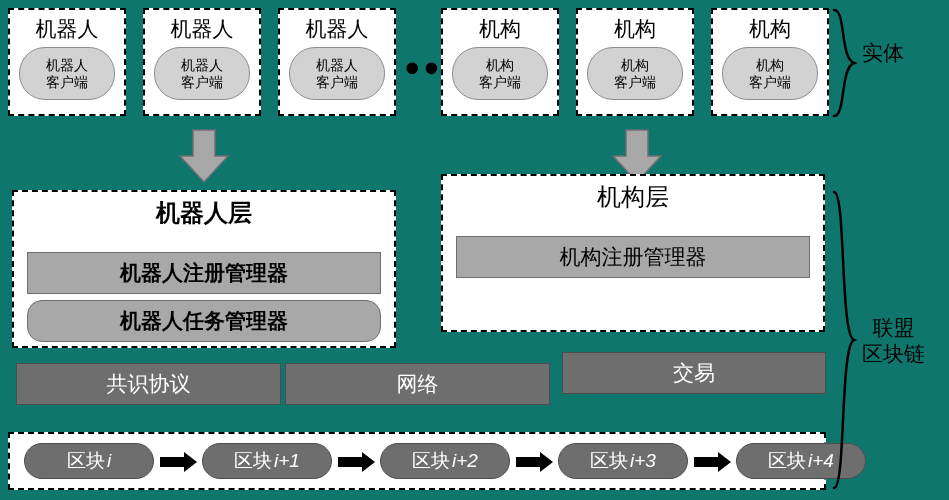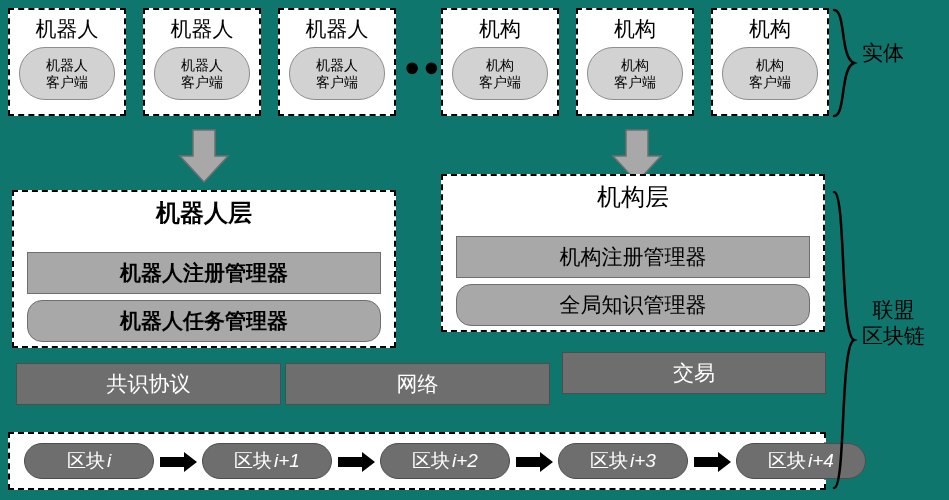--- a/index.html
+++ b/index.html
@@ -239,21 +239,20 @@
 
   <div class="layer-box" style="left:12px; top:190px; width:384px; height:158px;font-weight:bold;">
     <div class="layer-title">机器人层</div>
     <div class="layer-bar">机器人注册管理器</div>
     <div class="layer-bar second">机器人任务管理器</div>
   </div>
 
   <div class="layer-box" style="left:441px; top:174px; width:384px; height:158px;">
     <div class="layer-title">机构层</div>
     <div class="layer-bar">机构注册管理器</div>
-    <div class="layer-bar second">全局知识管理器</div>
   </div>
 
   <div class="service-bar" style="left:16px; top:363px; width:265px;">共识协议</div>
   <div class="service-bar" style="left:285px; top:363px; width:265px;text-align:right;">网络</div>
   <div class="service-bar" style="left:562px; top:352px; width:264px;text-align:center;">交易</div>
 
   <div id="chain-container">
     <div class="block" style="left:14px;">
       <span>区块</span>
         <span class="idx">i</span>
@@ -298,18 +297,18 @@
       <span>区块</span>
         <span class="idx">i+4</span>
     </div>
   </div>
 
   <div class="brace" style="left:832px; top:190px;">
     <svg width="26" height="300" viewBox="0 0 26 300">
       <path d="M2,2 C14,2 8,145 22,150 C8,155 14,298 2,298" fill="none" stroke="#000000" stroke-width="2.5" stroke-linecap="round"></path>
     </svg>
   </div>
-  <div class="brace-label" style="left:862px; top:297px;">
+  <div class="brace-label" style="left:862px; top:315px;">
     <div>联盟</div>
     <div>区块链</div>
   </div>
 
 </div>
 
 </body></html>

